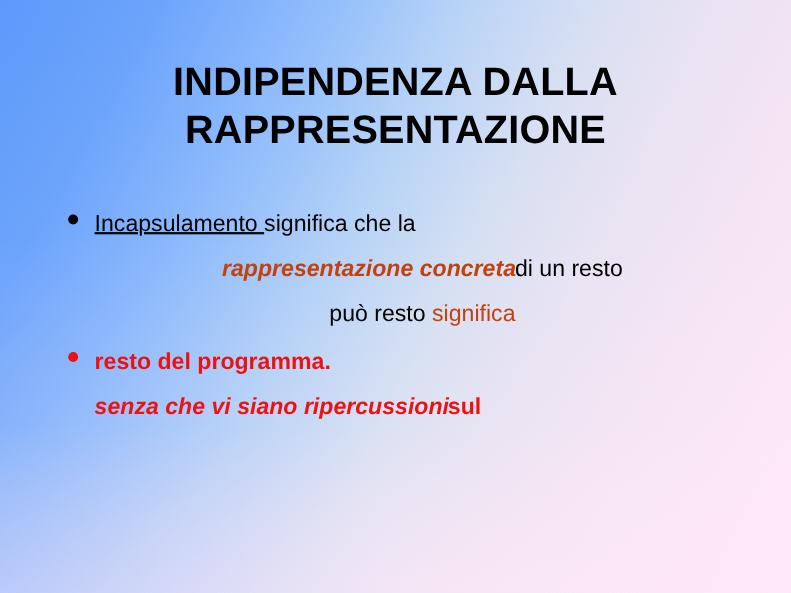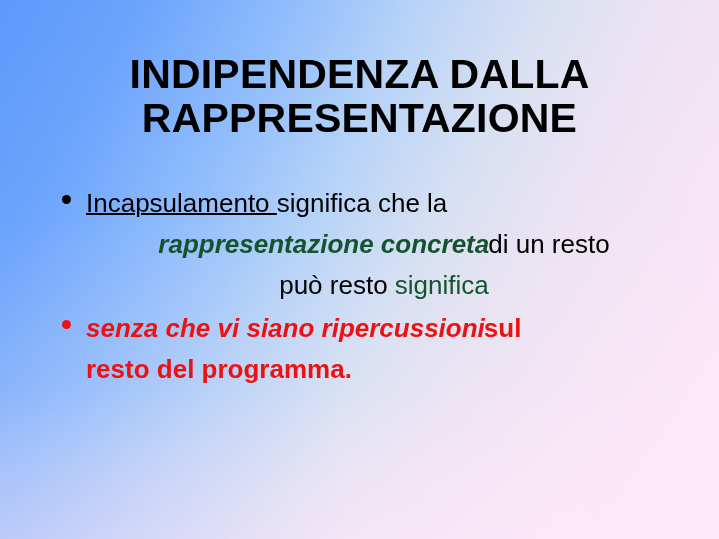--- a/index.html
+++ b/index.html
@@ -61,21 +61,21 @@
   }
 
   
   .title {
     position: absolute;
     top: 52px;
     left: 0;
     width: 719px;
     text-align: center;
     color: #000000;
-    font-size: 41px;
+    font-size: 36px;
     font-weight: bold;
     line-height: 44px;
     letter-spacing: 0.2px;
   }
   .title-line { display: block; white-space: nowrap; }
 
   
   .body-block {
     position: absolute;
     top: 183px;
@@ -93,30 +93,30 @@
     top: 12px;
     width: 9px;
     height: 9px;
     border-radius: 50%;
     background: #000000;
   }
   .bullet-dot.red { background: #ee1111; }
 
   .ln {
     display: block;
-    font-size: 26px;
+    font-size: 21px;
     line-height: 41px;
     color: #000000;
     white-space: nowrap;
   }
   .ln.center { text-align: center; }
   .ln.left { text-align: left; }
 
   .t-underline { text-decoration: underline; text-decoration-thickness: 2px; }
-  .t-blue { color: #14532d; }
+  .t-blue { color: #c2410c; }
   .t-red  { color: #ee1111; }
   .t-bold { font-weight: bold; }
   .t-ital { font-style: italic; }
 
   
   .tight { margin-right: -1px; }
 </style>
 </head>
 <body>
 
@@ -141,20 +141,20 @@
         <span class="ln left"><span class="t-underline">Incapsulamento </span><span>significa che la</span></span>
 
         <span class="ln center"><span class="t-blue t-bold t-ital tight">rappresentazione concreta</span><span>di un resto</span></span>
 
         <span class="ln center"><span>può resto </span><span class="t-blue">significa</span></span>
       </div>
 
       <div class="bullet-item">
         <span class="bullet-dot red"></span>
 
+        <span class="ln left"><span class="t-red t-bold">resto del programma.</span></span>
+
         <span class="ln left"><span class="t-red t-bold t-ital tight">senza che vi siano ripercussioni</span><span class="t-red t-bold">sul</span></span>
-
-        <span class="ln left"><span class="t-red t-bold">resto del programma.</span></span>
       </div>
 
     </div>
   </div>
 </div>
 
 </body></html>

